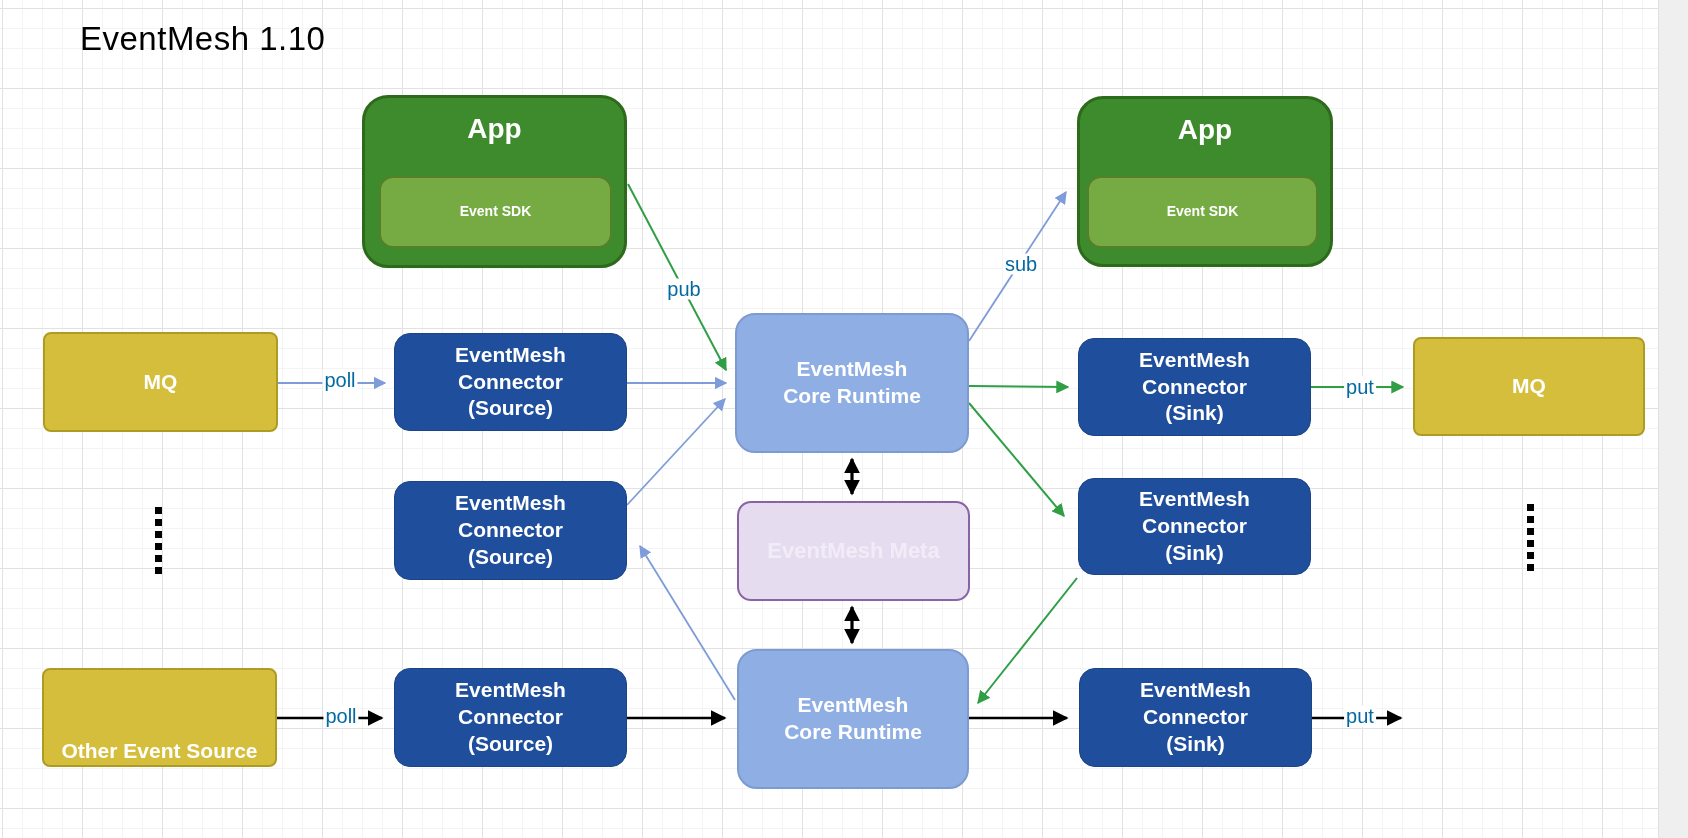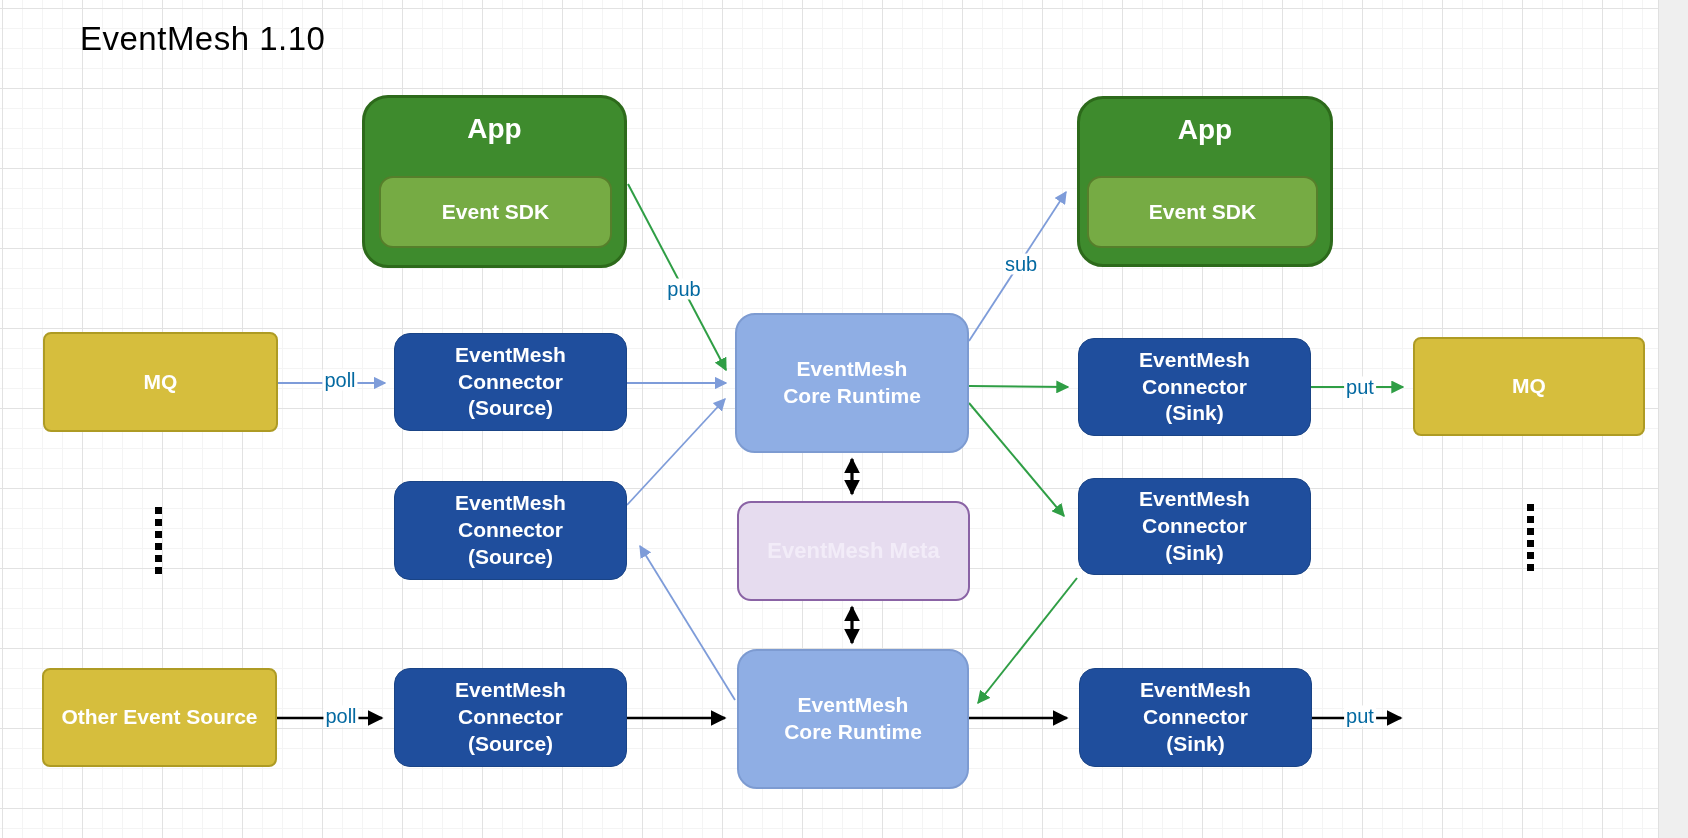--- a/index.html
+++ b/index.html
@@ -24,21 +24,21 @@
     letter-spacing:0.5px;
     margin-left:25px;
   }
   .node{
     position:absolute;display:flex;align-items:center;justify-content:center;
     text-align:center;color:#ffffff;font-weight:bold;box-sizing:border-box;
     white-space:pre-line;line-height:1.28;
   }
   .green-big{background:#3e8b2d;border:3px solid #2d6a1b;border-radius:26px;font-size:28px;
     align-items:flex-start;padding-top:13px;}
-  .green-inner{background:#76ab44;border:2px solid #567f2b;border-radius:14px;font-size:21px;}
+  .green-inner{background:#76ab44;border:2px solid #567f2b;border-radius:14px;font-size:14px;}
   .yellow{background:#d6be3d;border:2px solid #ae9b24;border-radius:8px;font-size:21px;}
   .navy{background:#1f4e9d;border:1px solid #1a4486;border-radius:16px;font-size:21px;}
   .ltblue{background:#8faee4;border:2px solid #7d9bd1;border-radius:20px;font-size:21px;}
   .purple{background:#e6dcef;border:2px solid #8a63a5;border-radius:14px;font-size:22px;color:#f2ecf8;}
   .edge-label{
     position:absolute;transform:translate(-50%,-50%);font-size:20px;color:#0369a1;
     background:#ffffff;padding:0 2px;line-height:1.05;font-weight:normal;
   }
   .dots{position:absolute;display:flex;flex-direction:column;gap:5px;}
   .dots span{width:7px;height:7px;background:#000;display:block;}
@@ -106,21 +106,21 @@
   <div class="node yellow" style="left:1413px;top:337px;width:232px;height:99px;"><span>MQ</span></div>
 
   <div class="node navy" style="left:394px;top:481px;width:233px;height:99px;"><span>EventMesh
 Connector
 (Source)</span></div>
   <div class="node purple" style="left:737px;top:501px;width:233px;height:100px;"><span>EventMesh Meta</span></div>
   <div class="node navy" style="left:1078px;top:478px;width:233px;height:97px;"><span>EventMesh
 Connector
 (Sink)</span></div>
 
-  <div class="node yellow" style="left:42px;top:668px;width:235px;height:99px;font-size:21px;"><span>Other Event Source</span></div>
+  <div class="node yellow" style="left:42px;top:668px;width:235px;height:99px;font-size:21px;align-items:flex-end;"><span>Other Event Source</span></div>
   <div class="node navy" style="left:394px;top:668px;width:233px;height:99px;"><span>EventMesh
 Connector
 (Source)</span></div>
   <div class="node ltblue" style="left:737px;top:649px;width:232px;height:140px;"><span>EventMesh
 Core Runtime</span></div>
   <div class="node navy" style="left:1079px;top:668px;width:233px;height:99px;"><span>EventMesh
 Connector
 (Sink)</span></div>
 
   <div class="dots" style="left:155px;top:507px;">

